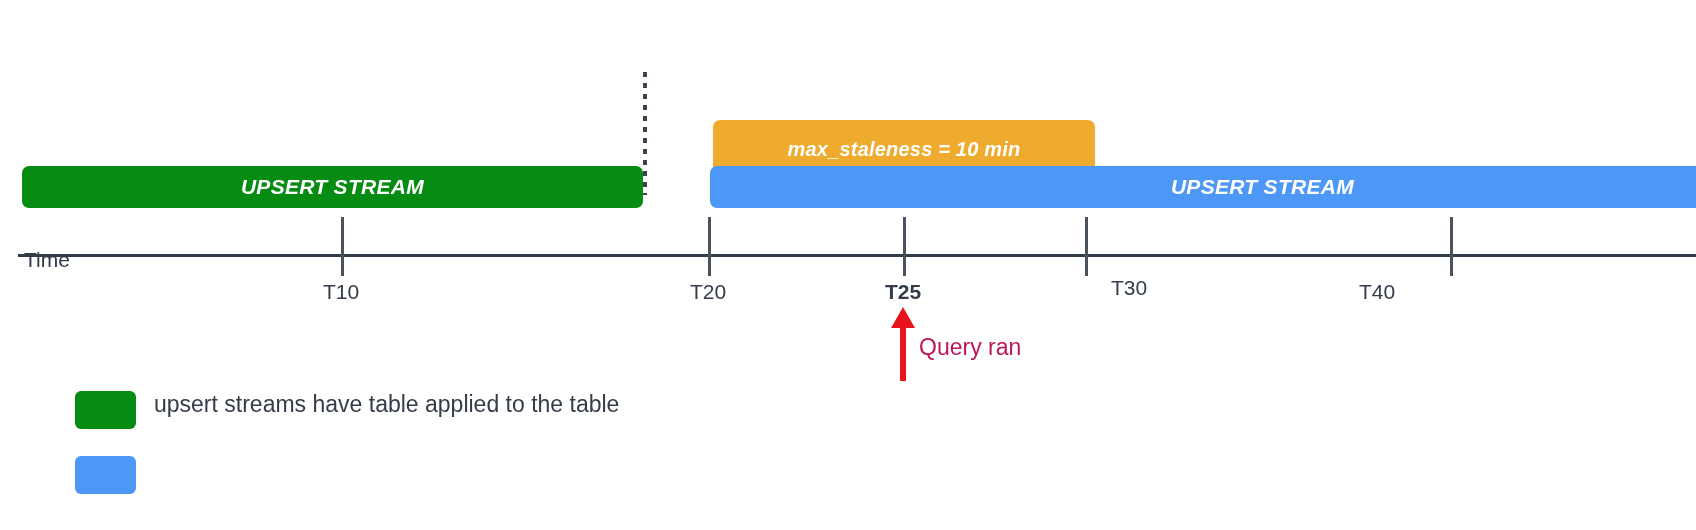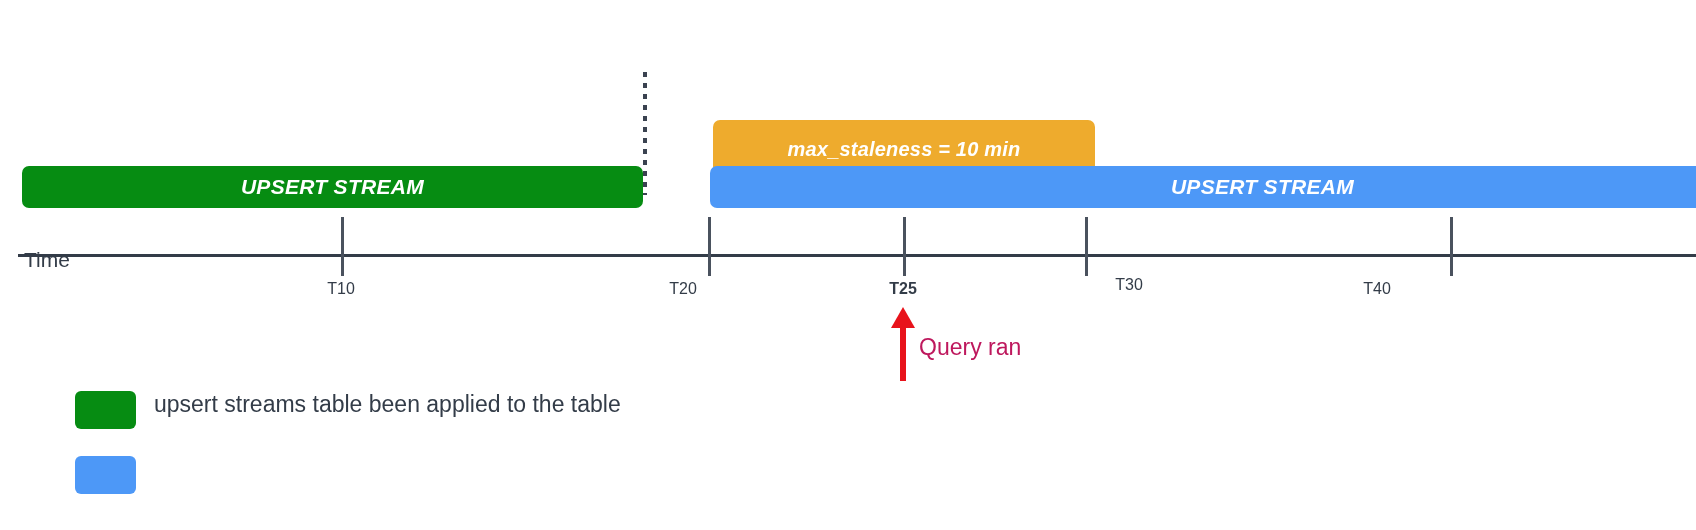--- a/index.html
+++ b/index.html
@@ -97,21 +97,21 @@
   .tick {
     position: absolute;
     top: 217px;
     width: 3px;
     height: 59px;
     background: #4a525e;
   }
   .tick-label {
     position: absolute;
     top: 280px;
-    font-size: 16px;
+    font-size: 21px;
     color: #333c48;
     transform: translateX(-50%);
     white-space: nowrap;
   }
   .time-label {
     position: absolute;
     left: 24px;
     top: 248px;
     font-size: 21px;
     color: #333c48;
@@ -181,33 +181,33 @@
   <div class="bar bar-blue">UPSERT STREAM</div>
 
   <div class="axis-line"></div>
 
   <div class="time-label">Time</div>
 
   <div class="tick" style="left:341px;"></div>
   <div class="tick-label" style="left:341px;">T10</div>
 
   <div class="tick" style="left:708px;"></div>
-  <div class="tick-label" style="left:683px;">T20</div>
+  <div class="tick-label" style="left:708px;">T20</div>
 
   <div class="tick" style="left:903px;"></div>
   <div class="tick-label" style="left:903px;font-weight:bold;">T25</div>
 
   <div class="tick" style="left:1085px;"></div>
   <div class="tick-label" style="left:1085px;top:276px;margin-left:44px;">T30</div>
 
   <div class="tick" style="left:1450px;"></div>
   <div class="tick-label" style="left:1377px;">T40</div>
 
   <div class="query-arrow-head"></div>
   <div class="query-arrow-shaft"></div>
   <div class="query-label">Query ran</div>
 
   <div class="legend-swatch green"></div>
-  <div class="legend-text one">upsert streams table been applied to the table</div>
+  <div class="legend-text one">upsert streams have table applied to the table</div>
 
   <div class="legend-swatch blue"></div>
 
 </div>
 
 </body></html>

